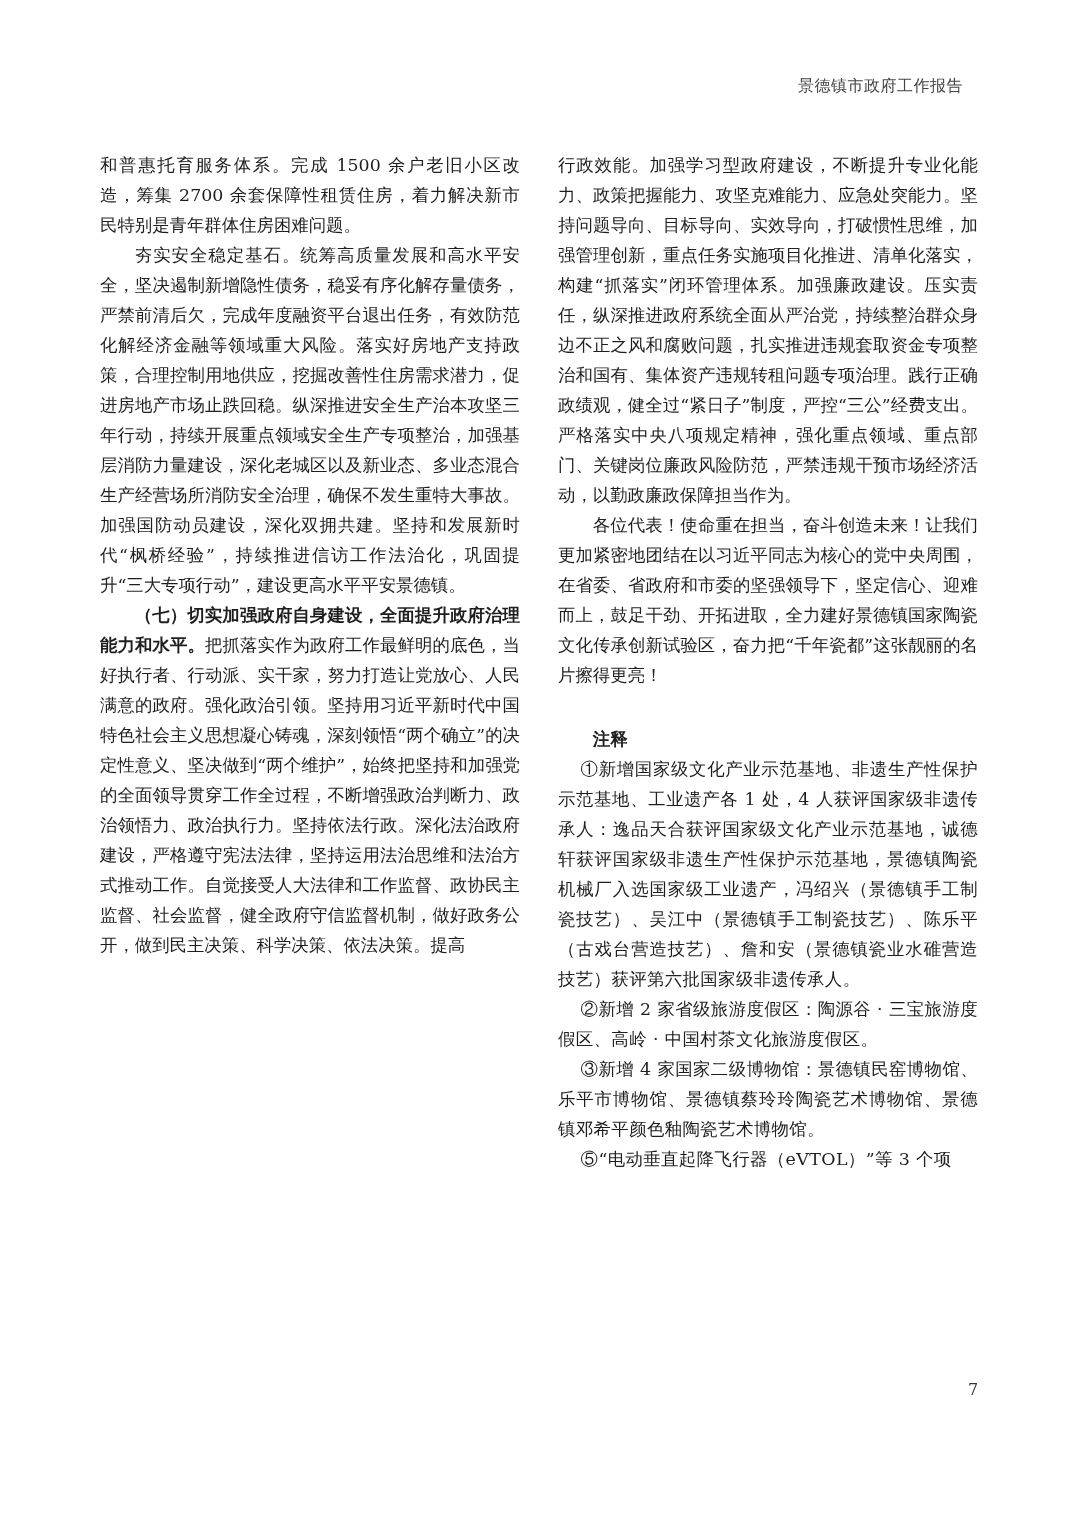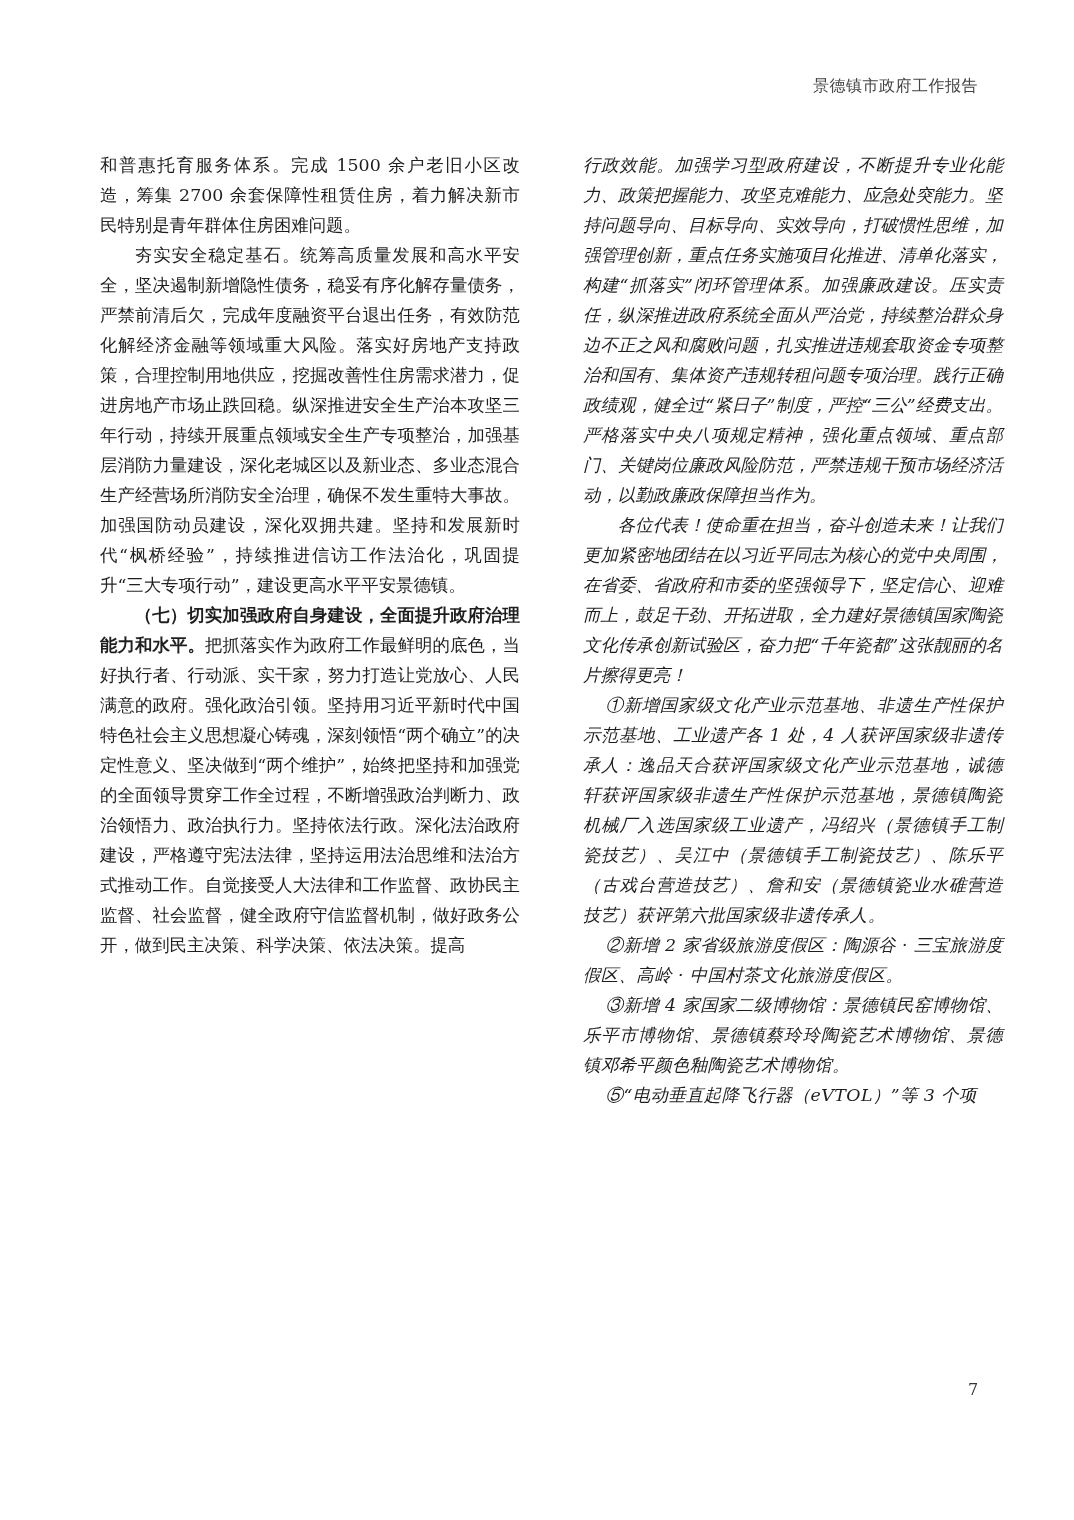--- a/index.html
+++ b/index.html
@@ -1,23 +1,23 @@
 <!DOCTYPE html>
 <html><head>
 <meta charset="utf-8">
 <style>
   html, body { margin: 0; padding: 0; background: #ffffff; }
   body { width: 1074px; height: 1520px; position: relative; overflow: hidden;
          font-family: "DejaVu Serif", "Liberation Serif", serif; color: #1e1e1e; }
-  .header { position: absolute; top: 76px; right: 96px; font-family: Liberation Mono, monospace;
+  .header { position: absolute; top: 76px; right: 111px; font-family: Liberation Mono, monospace;
             font-size: 16px; color: #444; letter-spacing: 0.5px; }
   .col { position: absolute; top: 150px; width: 420px; font-size: 17.4px; line-height: 30px;
          text-align: justify; text-justify: inter-character; }
   .col.left { left: 100px; }
-  .col.right { left: 583px; font-style: italic; }
+  .col.right { left: 558px; }
   .col p { margin: 0; }
   .indent { text-indent: 2em; }
   .bold { font-weight: bold; font-family: "DejaVu Sans", "Liberation Sans", sans-serif; margin-top: 37px; }
   .notes-title { margin-top: 33.6px !important; font-family: "DejaVu Sans", "Liberation Sans", sans-serif; font-weight: bold; }
   .note { text-indent: 1.3em; font-family: "DejaVu Serif", "Liberation Serif", serif; letter-spacing: 0.4px; }
   .page-number { position: absolute; top: 1380px; left: 968px; font-size: 16px; color: #333; }
 </style>
 </head>
 <body>
 
@@ -25,19 +25,20 @@
 
 <div class="col left">
   <p>和普惠托育服务体系。完成 1500 余户老旧小区改造，筹集 2700 余套保障性租赁住房，着力解决新市民特别是青年群体住房困难问题。</p>
   <p class="indent">夯实安全稳定基石。统筹高质量发展和高水平安全，坚决遏制新增隐性债务，稳妥有序化解存量债务，严禁前清后欠，完成年度融资平台退出任务，有效防范化解经济金融等领域重大风险。落实好房地产支持政策，合理控制用地供应，挖掘改善性住房需求潜力，促进房地产市场止跌回稳。纵深推进安全生产治本攻坚三年行动，持续开展重点领域安全生产专项整治，加强基层消防力量建设，深化老城区以及新业态、多业态混合生产经营场所消防安全治理，确保不发生重特大事故。加强国防动员建设，深化双拥共建。坚持和发展新时代“枫桥经验”，持续推进信访工作法治化，巩固提升“三大专项行动”，建设更高水平平安景德镇。</p>
   <p class="indent"><span class="bold">（七）切实加强政府自身建设，全面提升政府治理能力和水平。</span><span>把抓落实作为政府工作最鲜明的底色，当好执行者、行动派、实干家，努力打造让党放心、人民满意的政府。强化政治引领。坚持用习近平新时代中国特色社会主义思想凝心铸魂，深刻领悟“两个确立”的决定性意义、坚决做到“两个维护”，始终把坚持和加强党的全面领导贯穿工作全过程，不断增强政治判断力、政治领悟力、政治执行力。坚持依法行政。深化法治政府建设，严格遵守宪法法律，坚持运用法治思维和法治方式推动工作。自觉接受人大法律和工作监督、政协民主监督、社会监督，健全政府守信监督机制，做好政务公开，做到民主决策、科学决策、依法决策。提高</span></p>
 </div>
 
 <div class="col right">
   <p>行政效能。加强学习型政府建设，不断提升专业化能力、政策把握能力、攻坚克难能力、应急处突能力。坚持问题导向、目标导向、实效导向，打破惯性思维，加强管理创新，重点任务实施项目化推进、清单化落实，构建“抓落实”闭环管理体系。加强廉政建设。压实责任，纵深推进政府系统全面从严治党，持续整治群众身边不正之风和腐败问题，扎实推进违规套取资金专项整治和国有、集体资产违规转租问题专项治理。践行正确政绩观，健全过“紧日子”制度，严控“三公”经费支出。严格落实中央八项规定精神，强化重点领域、重点部门、关键岗位廉政风险防范，严禁违规干预市场经济活动，以勤政廉政保障担当作为。</p>
   <p class="indent">各位代表！使命重在担当，奋斗创造未来！让我们更加紧密地团结在以习近平同志为核心的党中央周围，在省委、省政府和市委的坚强领导下，坚定信心、迎难而上，鼓足干劲、开拓进取，全力建好景德镇国家陶瓷文化传承创新试验区，奋力把“千年瓷都”这张靓丽的名片擦得更亮！</p>
+  <p class="indent notes-title">注释</p>
   <p class="note">①新增国家级文化产业示范基地、非遗生产性保护示范基地、工业遗产各 1 处，4 人获评国家级非遗传承人：逸品天合获评国家级文化产业示范基地，诚德轩获评国家级非遗生产性保护示范基地，景德镇陶瓷机械厂入选国家级工业遗产，冯绍兴（景德镇手工制瓷技艺）、吴江中（景德镇手工制瓷技艺）、陈乐平（古戏台营造技艺）、詹和安（景德镇瓷业水碓营造技艺）获评第六批国家级非遗传承人。</p>
   <p class="note">②新增 2 家省级旅游度假区：陶源谷 · 三宝旅游度假区、高岭 · 中国村茶文化旅游度假区。</p>
   <p class="note">③新增 4 家国家二级博物馆：景德镇民窑博物馆、乐平市博物馆、景德镇蔡玲玲陶瓷艺术博物馆、景德镇邓希平颜色釉陶瓷艺术博物馆。</p>
   <p class="note">⑤“电动垂直起降飞行器（eVTOL）”等 3 个项</p>
 </div>
 
 <div class="page-number">7</div>
 
 </body></html>

